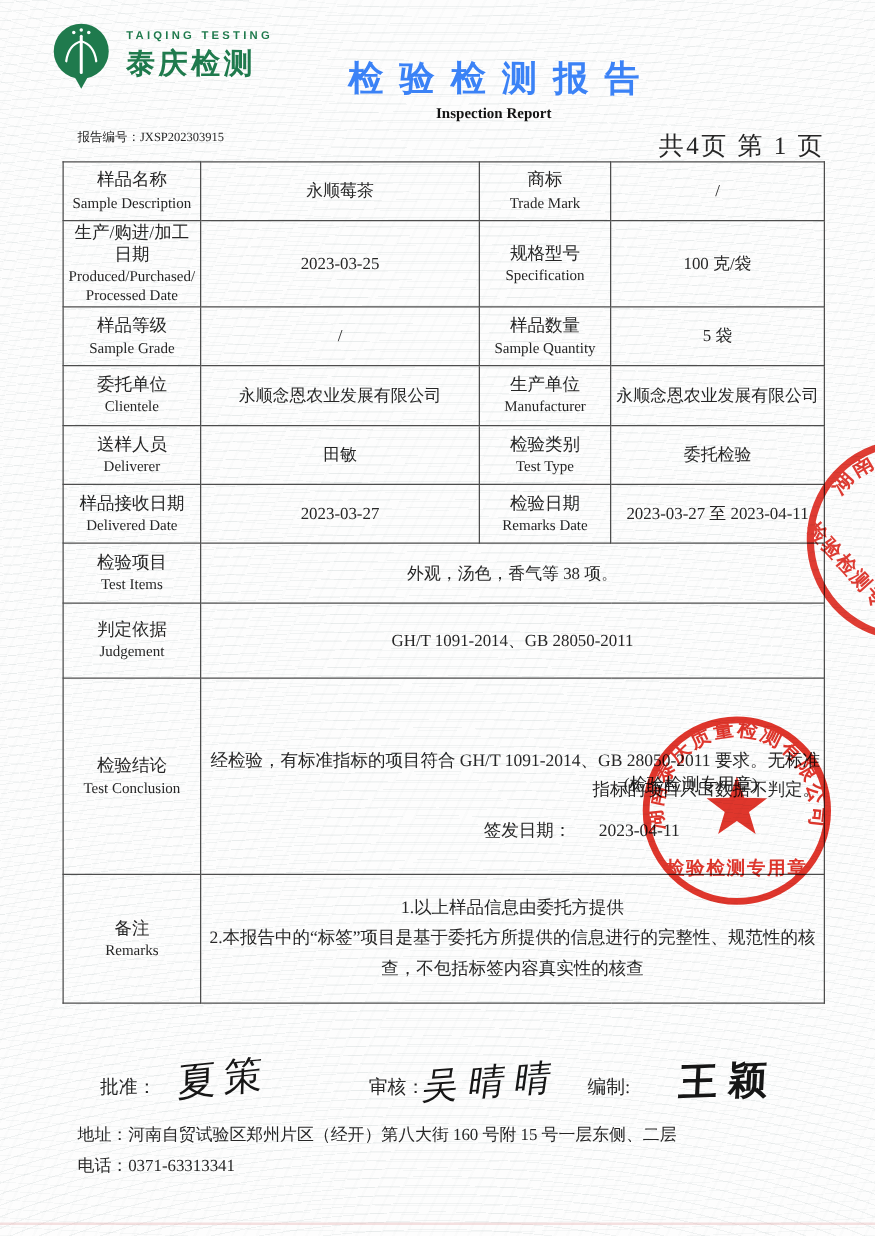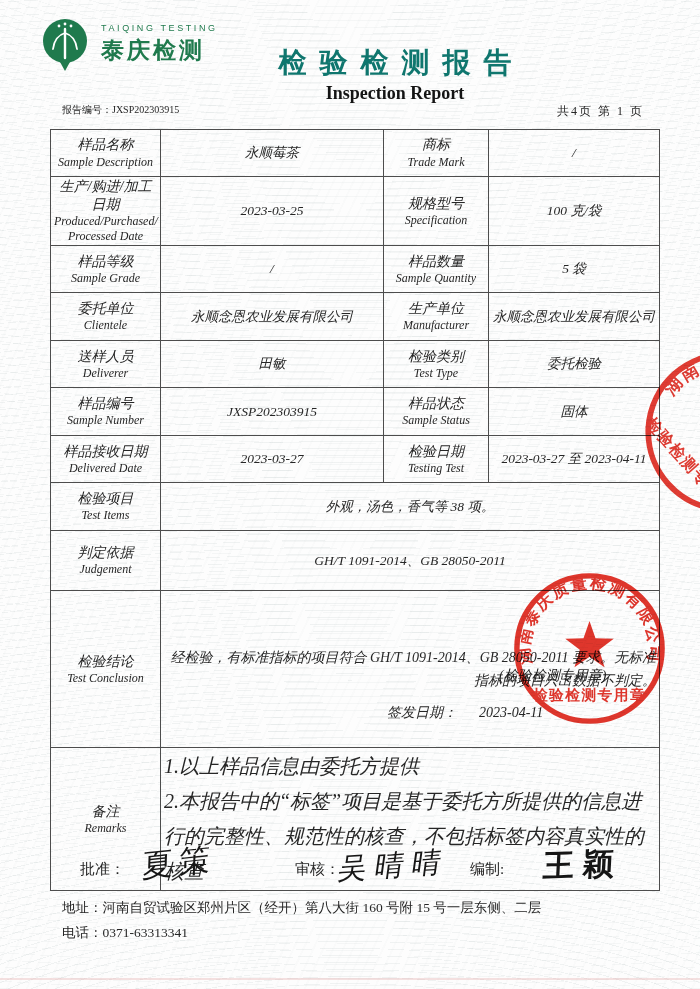--- a/index.html
+++ b/index.html
@@ -13,45 +13,45 @@
     content:""; position:absolute; inset:0; pointer-events:none;
     background-image:
       repeating-radial-gradient(ellipse 980px 460px at 50% 118%, rgba(170,184,184,.16) 0 1.5px, transparent 1.5px 15px),
       repeating-radial-gradient(ellipse 980px 460px at 50% -20%, rgba(170,184,184,.10) 0 1.5px, transparent 1.5px 15px),
       repeating-linear-gradient(115deg, rgba(190,200,200,.05) 0 2px, transparent 2px 9px);
   }
   
   .logo{position:absolute; left:40px; top:16px; display:flex; align-items:center;}
   .logo-mark{width:52px; height:56px;}
   .logo-text{margin-left:9px;}
-  .logo-en{font-family:"Liberation Sans","DejaVu Sans",sans-serif; font-size:9px; font-weight:normal;
+  .logo-en{font-family:"Liberation Sans","DejaVu Sans",sans-serif; font-size:9px; font-weight:bold;
            letter-spacing:2.6px; color:#1f7a4d;}
   .logo-cn{font-size:23px; font-weight:600; letter-spacing:3px; color:#1f7a4d; margin-top:2px;}
   .title-block{position:absolute; left:110px; right:20px; top:44px; text-align:center;}
-  .title-cn{font-size:28px; font-weight:bold; letter-spacing:13px; text-indent:13px; color:#0f766e;}
-  .title-en{font-size:18px; font-weight:bold; margin-top:1px; color:#141414;}
+  .title-cn{font-size:28px; font-weight:bold; letter-spacing:13px; text-indent:13px; color:#3b82f6;}
+  .title-en{font-size:12px; font-weight:bold; margin-top:1px; color:#141414;}
   .report-no{position:absolute; left:62px; top:103px; font-size:10px;}
-  .page-count{position:absolute; right:56px; top:103px; font-size:12px; letter-spacing:2px;}
+  .page-count{position:absolute; right:40px; top:103px; font-size:20px; letter-spacing:2px;}
   
   table.report{
     position:absolute; left:50px; top:129px; width:609px;
-    border-collapse:collapse; table-layout:fixed; background:transparent;font-style:italic;
+    border-collapse:collapse; table-layout:fixed; background:transparent;
   }
   table.report td{border:1px solid #4d4d4d; text-align:center; vertical-align:middle; padding:1px 3px; overflow:hidden;}
   .lcn{font-size:14px; line-height:1.3;}
   .len{font-size:12px; line-height:1.25;}
   .val{font-size:13.5px;}
   td.wide-val{text-align:center;}
   td.conclusion-cell{position:relative; vertical-align:top; text-align:left; padding:7px 16px;}
   .conclusion-text{font-size:14px; line-height:1.65; text-align:right;}
   .seal-note{position:absolute; left:338px; top:76px; font-size:14px; color:#1c1c1c; white-space:nowrap;}
   .issue-line{position:absolute; left:226px; top:113px; font-size:14px; white-space:nowrap;}
   .issue-line .date{margin-left:22px;}
   td.remarks-cell{vertical-align:top; text-align:left; padding:15px 14px;}
-  .remarks-line{font-size:20px; line-height:1.75; text-align:left;}
+  .remarks-line{font-size:14px; line-height:1.75; text-align:center;}
   
   .sign-row{position:absolute; left:0; top:838px; width:700px; height:58px;}
   .sig-label{position:absolute; top:22px; font-size:15px;}
   .sig{position:absolute; font-family:"DejaVu Sans","Liberation Sans",sans-serif; color:#161616; white-space:nowrap;}
   .sig1{left:142px; top:4px; font-size:31px; transform:rotate(-6deg) skewX(-8deg); letter-spacing:6px;}
   .sig2{left:338px; top:8px; font-size:29px; transform:rotate(-4deg) skewX(-12deg); letter-spacing:8px;}
   .sig3{left:543px; top:6px; font-size:31px; transform:rotate(-2deg) skewX(-5deg); letter-spacing:9px; font-weight:bold;}
   
   .footer-address{position:absolute; left:62px; top:899px; font-size:13.5px;}
   .footer-line2{position:absolute; left:62px; top:924px; font-size:13.5px;}
@@ -154,41 +154,29 @@
             <div class="lcn">送样人员</div>
             <div class="len">Deliverer</div>
           </td>
       <td class="val">田敏</td>
       <td>
             <div class="lcn">检验类别</div>
             <div class="len">Test Type</div>
           </td>
       <td class="val">委托检验</td>
     </tr>
-    <tr style="height:48px">
-      <td>
-            <div class="lcn">样品编号</div>
-            <div class="len">Sample Number</div>
-          </td>
-      <td class="val">JXSP202303915</td>
-      <td>
-            <div class="lcn">样品状态</div>
-            <div class="len">Sample Status</div>
-          </td>
-      <td class="val">固体</td>
-    </tr>
     <tr style="height:47px">
       <td>
             <div class="lcn">样品接收日期</div>
             <div class="len">Delivered Date</div>
           </td>
       <td class="val">2023-03-27</td>
       <td>
             <div class="lcn">检验日期</div>
-            <div class="len">Testing Test</div>
+            <div class="len">Remarks Date</div>
           </td>
       <td class="val">2023-03-27 至 2023-04-11</td>
     </tr>
     <tr style="height:48px">
       <td>
             <div class="lcn">检验项目</div>
             <div class="len">Test Items</div>
           </td>
       <td class="val wide-val" colspan="3">外观，汤色，香气等 38 项。</td>
     </tr>

